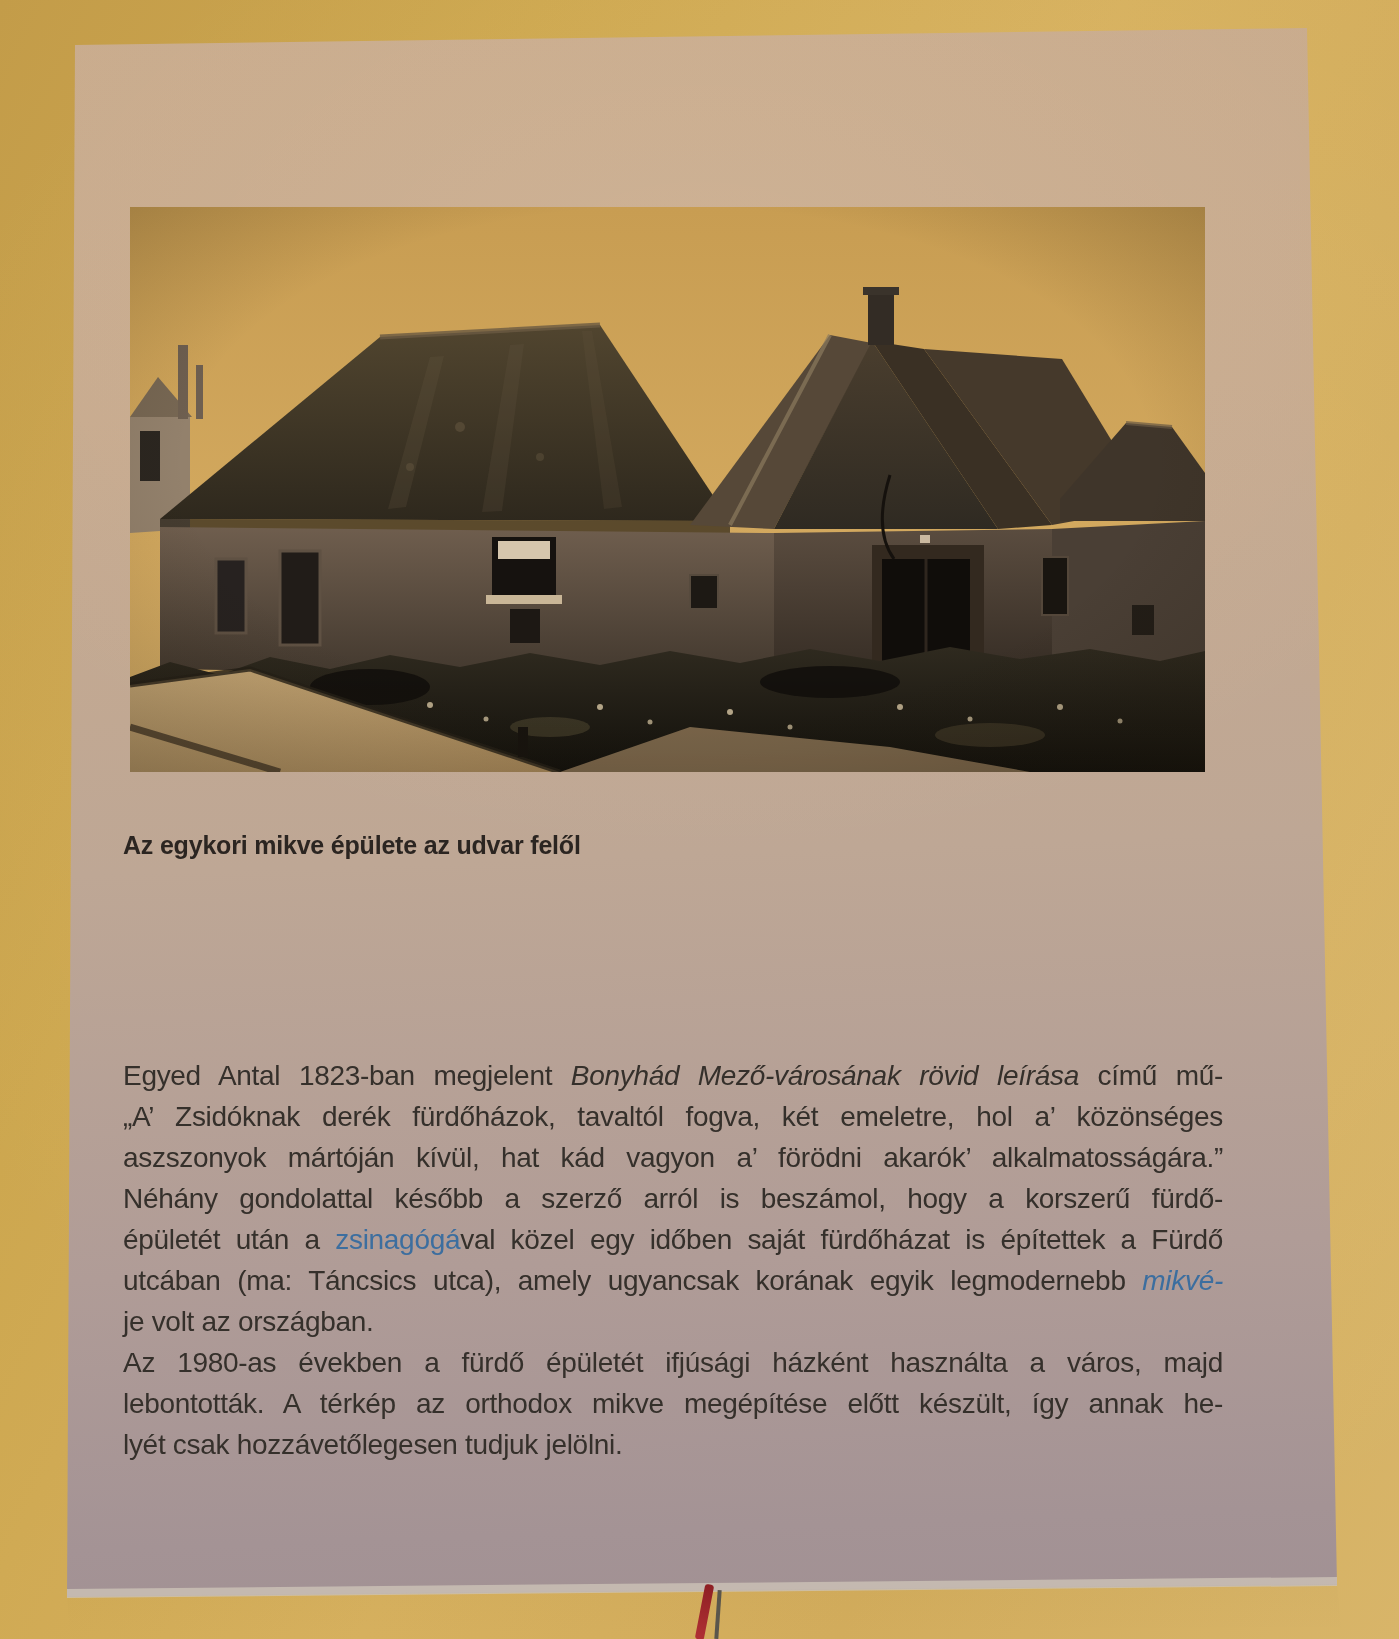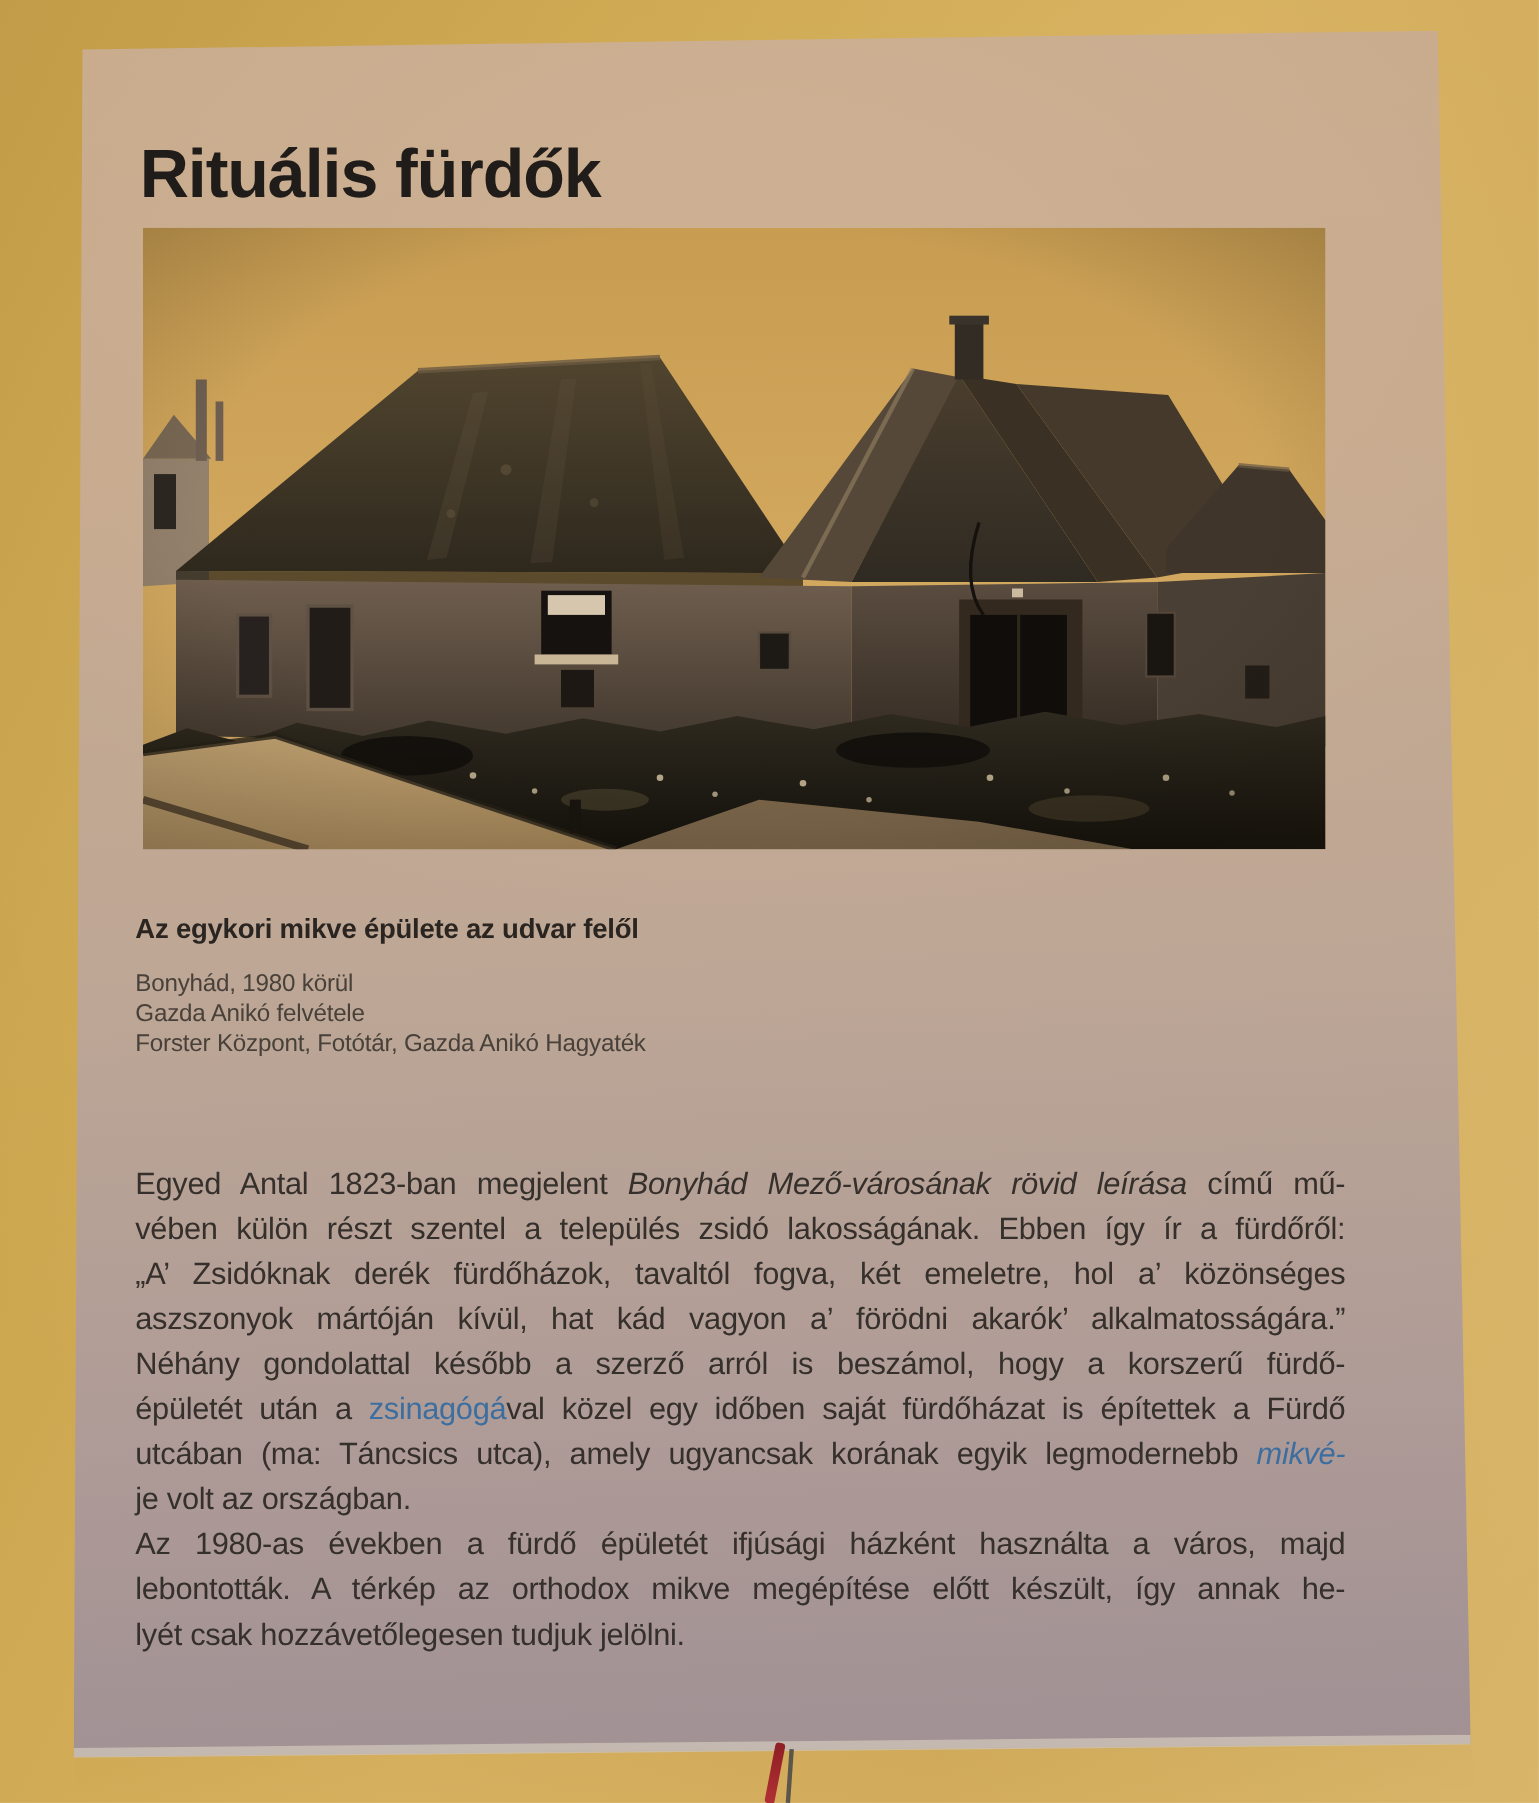--- a/index.html
+++ b/index.html
@@ -54,21 +54,20 @@
   .lk{color:#3c6e9f;}
   .bi{color:#3c6e9f;font-style:italic;margin-top:16px;}
 </style>
 </head>
 <body>
 
 <div class="stage">
 
   <div class="panel">
 
-    <h1 class="title">Rituális fürdők</h1>
 
     <svg class="photo" viewBox="0 0 1075 565" preserveAspectRatio="none" xmlns="http://www.w3.org/2000/svg">
       <defs>
         <linearGradient id="sky" x1="0" y1="0" x2="0" y2="1">
           <stop offset="0" stop-color="#c89d52"></stop>
             <stop offset="0.6" stop-color="#d3a95f"></stop>
             <stop offset="1" stop-color="#d8b069"></stop>
         </linearGradient>
         <linearGradient id="roof" x1="0" y1="0" x2="0" y2="1">
           <stop offset="0" stop-color="#51452f"></stop>
@@ -186,29 +185,23 @@
         <polygon points="430,565 560,520 760,540 900,565" fill="#8a7254" opacity="0.85"></polygon>
         <line x1="0" y1="520" x2="150" y2="565" stroke="#33291d" stroke-width="7" opacity="0.7"></line>
         <rect x="388" y="520" width="10" height="30" fill="#17130e"></rect>
       </g>
 
       <rect x="0" y="0" width="1075" height="565" fill="url(#vig)"></rect>
     </svg>
 
     <div class="caption-heading">Az egykori mikve épülete az udvar felől</div>
 
-    <div class="credits">
-        <div>Bonyhád, 1980 körül</div>
-        <div>Gazda Anikó felvétele</div>
-        <div>Forster Központ, Fotótár, Gazda Anikó Hagyaték</div>
-      </div>
 
     <div class="body-text">
         <div class="bline"><span>Egyed Antal 1823-ban megjelent </span><span class="i">Bonyhád Mező-városának rövid leírása</span><span> című mű-</span></div>
-        <div class="bline"><span>vében külön részt szentel a település zsidó lakosságának. Ebben így ír a fürdőről:</span></div>
         <div class="bline"><span>„A’ Zsidóknak derék fürdőházok, tavaltól fogva, két emeletre, hol a’ közönséges</span></div>
         <div class="bline"><span>aszszonyok mártóján kívül, hat kád vagyon a’ förödni akarók’ alkalmatosságára.”</span></div>
         <div class="bline"><span>Néhány gondolattal később a szerző arról is beszámol, hogy a korszerű fürdő-</span></div>
         <div class="bline"><span>épületét után a </span><span class="lk">zsinagógá</span><span>val közel egy időben saját fürdőházat is építettek a Fürdő</span></div>
         <div class="bline"><span>utcában (ma: Táncsics utca), amely ugyancsak korának egyik legmodernebb </span><span class="bi">mikvé-</span></div>
         <div class="bline end"><span>je volt az országban.</span></div>
         <div class="bline"><span>Az 1980-as években a fürdő épületét ifjúsági házként használta a város, majd</span></div>
         <div class="bline"><span>lebontották. A térkép az orthodox mikve megépítése előtt készült, így annak he-</span></div>
         <div class="bline end"><span>lyét csak hozzávetőlegesen tudjuk jelölni.</span></div>
       </div>

